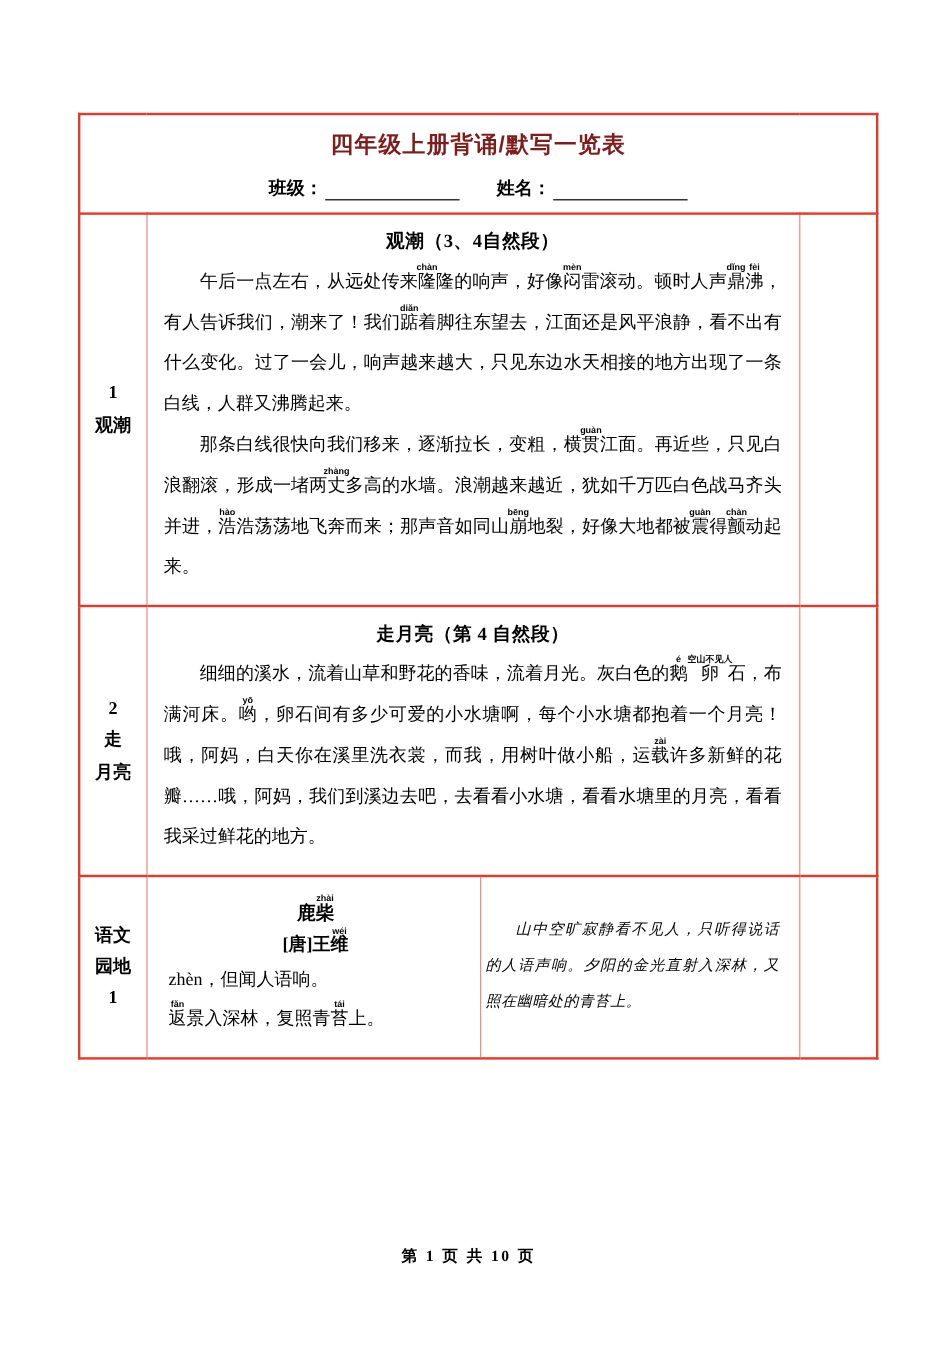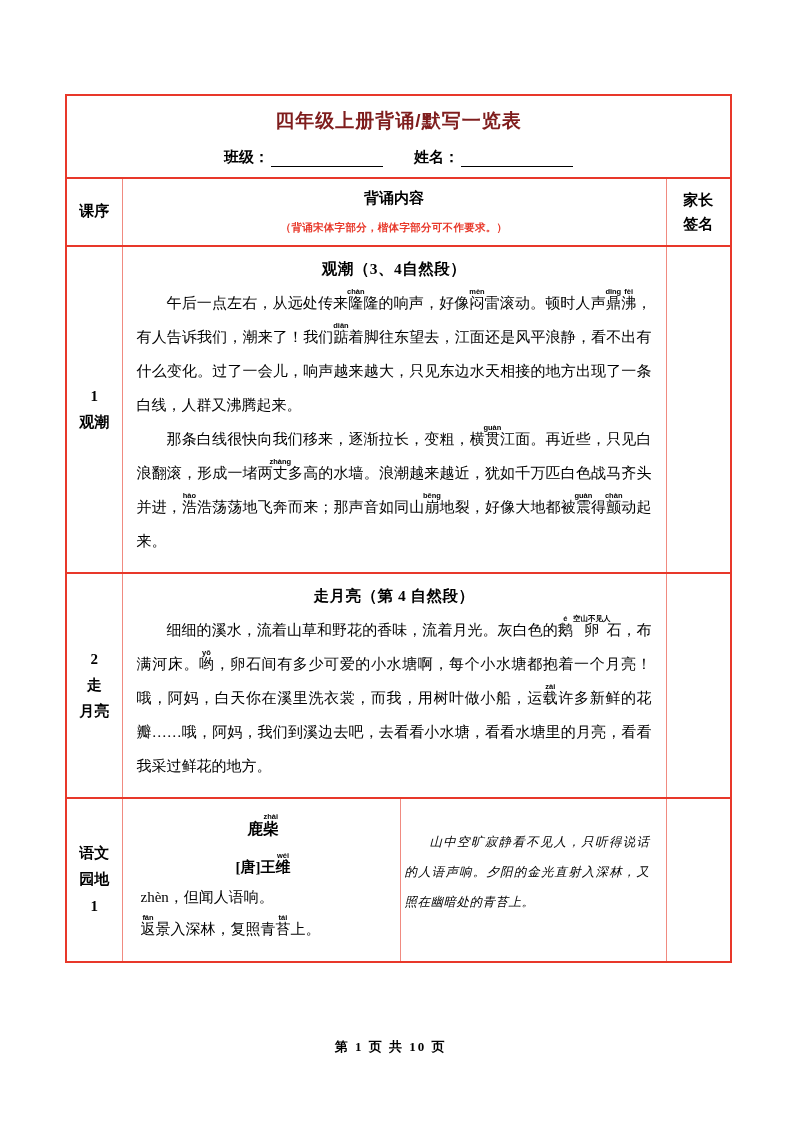--- a/index.html
+++ b/index.html
@@ -154,21 +154,20 @@
   }
   .poem-right {
     flex: 1;
     box-sizing: border-box;
     padding: 28px 16px 16px 4px;
   }
   .poem-title {
     text-align: center;
     font-weight: bold;
     font-size: 15.5px;
-    margin-bottom: 12px;
   }
   .poem-author {
     text-align: center;
     font-weight: bold;
     font-size: 15px;
     margin-bottom: 4px;
   }
   .poem-line {
     font-size: 15px;
     line-height: 32px;
@@ -221,33 +220,20 @@
               <span class="id-blank"></span>
             </span>
             <span class="id-field">
               <span class="id-label">姓名：</span>
               <span class="id-blank"></span>
             </span>
           </div>
         </td>
       </tr>
 
-      <tr class="row-band">
-        <td class="hdr-cell edge-l">课序</td>
-        <td class="hdr-cell">
-          <div class="hdr-main">背诵内容</div>
-          <div class="hdr-note">（背诵宋体字部分，楷体字部分可不作要求。）</div>
-        </td>
-        <td class="hdr-cell edge-r">
-          <div class="hdr-stack">
-            <div>家长</div>
-            <div>签名</div>
-          </div>
-        </td>
-      </tr>
 
       <tr class="row-band">
         <td class="seq-cell edge-l">
           <div>1</div>
           <div>观潮</div>
         </td>
         <td class="content-cell">
           <div class="sec-title">观潮（3、4自然段）</div>
           <p class="para">午后一点左右，从远处传来<ruby>隆<rt>chàn</rt></ruby>隆的响声，好像<ruby>闷<rt>mèn</rt></ruby>雷滚动。顿时人声<ruby>鼎<rt>dǐng</rt></ruby><ruby>沸<rt>fèi</rt></ruby>，有人告诉我们，潮来了！我们<ruby>踮<rt>diǎn</rt></ruby>着脚往东望去，江面还是风平浪静，看不出有什么变化。过了一会儿，响声越来越大，只见东边水天相接的地方出现了一条白线，人群又沸腾起来。</p>
           <p class="para">那条白线很快向我们移来，逐渐拉长，变粗，横<ruby>贯<rt>guàn</rt></ruby>江面。再近些，只见白浪翻滚，形成一堵两<ruby>丈<rt>zhàng</rt></ruby>多高的水墙。浪潮越来越近，犹如千万匹白色战马齐头并进，<ruby>浩<rt>hào</rt></ruby>浩荡荡地飞奔而来；那声音如同山<ruby>崩<rt>bēng</rt></ruby>地裂，好像大地都被<ruby>震<rt>guàn</rt></ruby>得<ruby>颤<rt>chàn</rt></ruby>动起来。</p>

